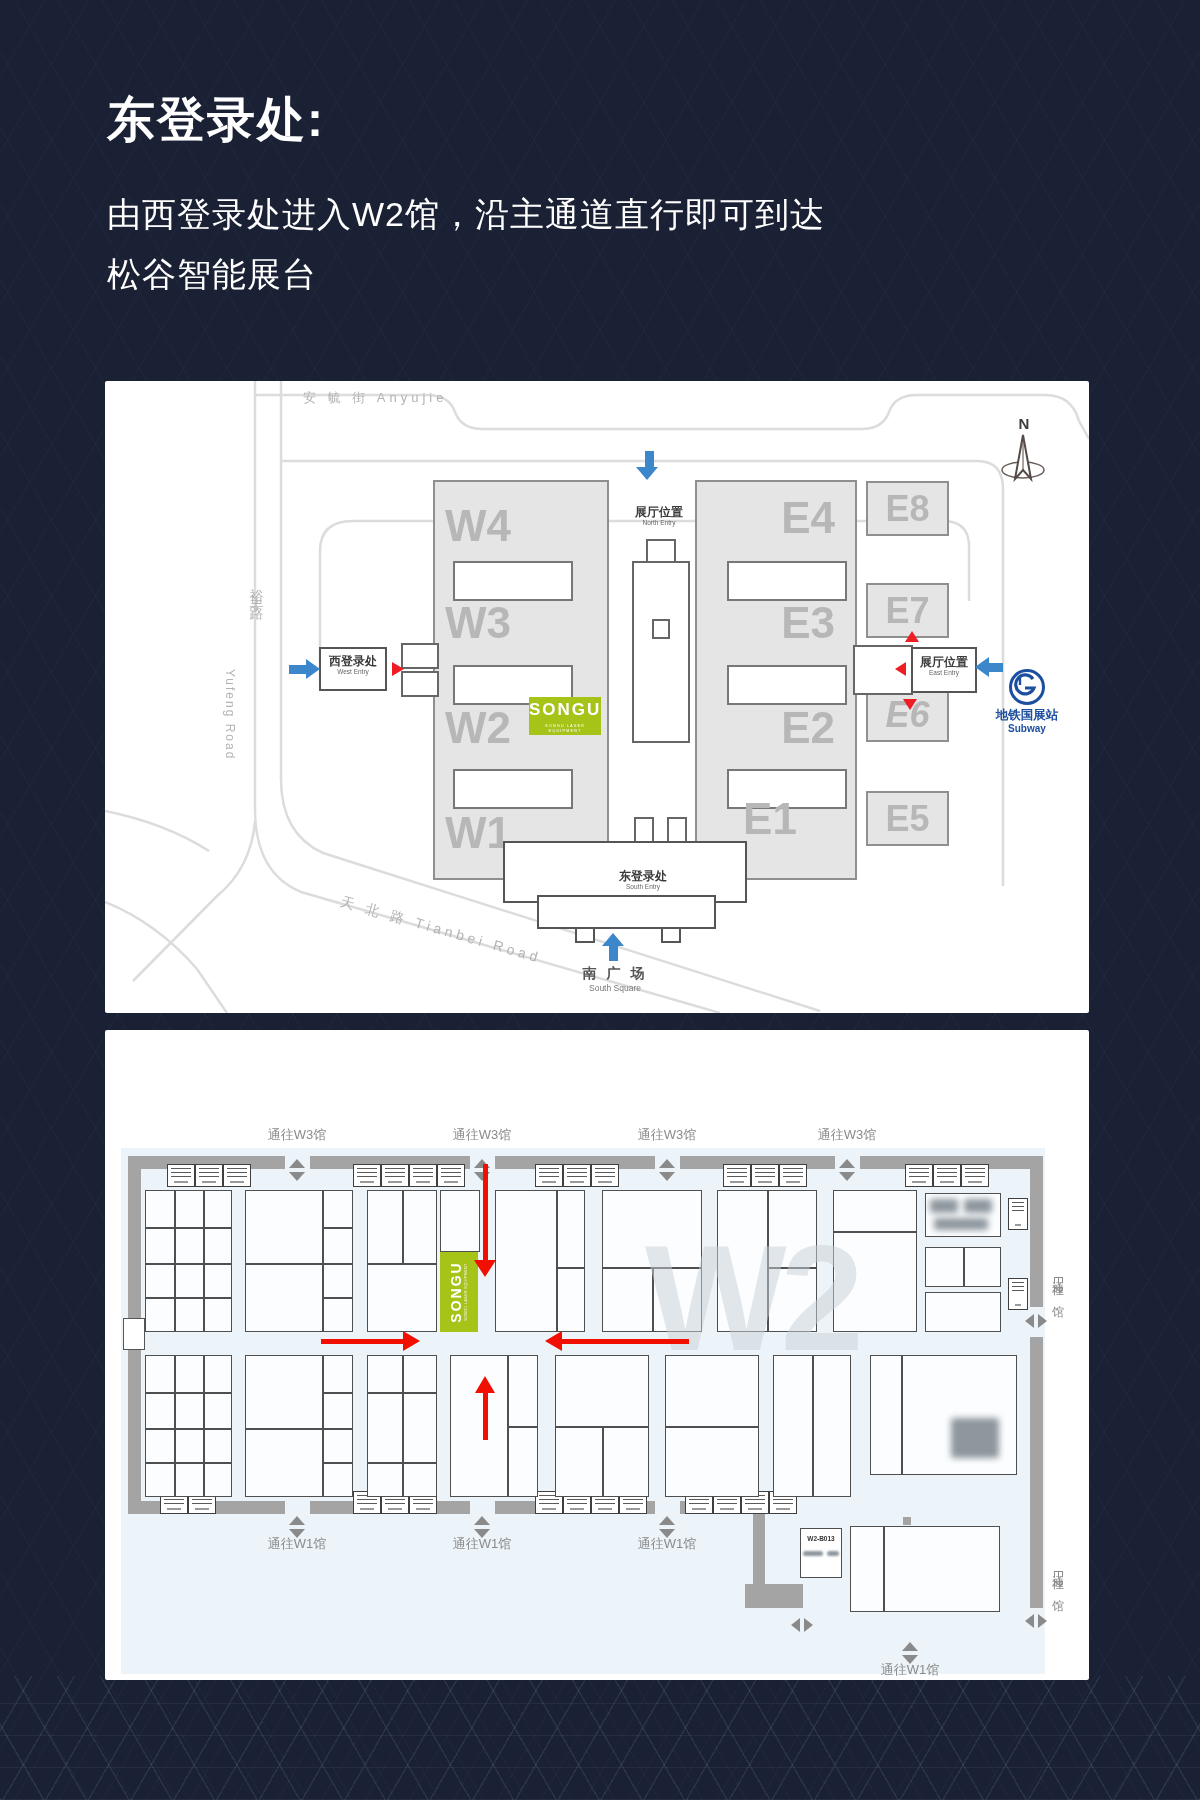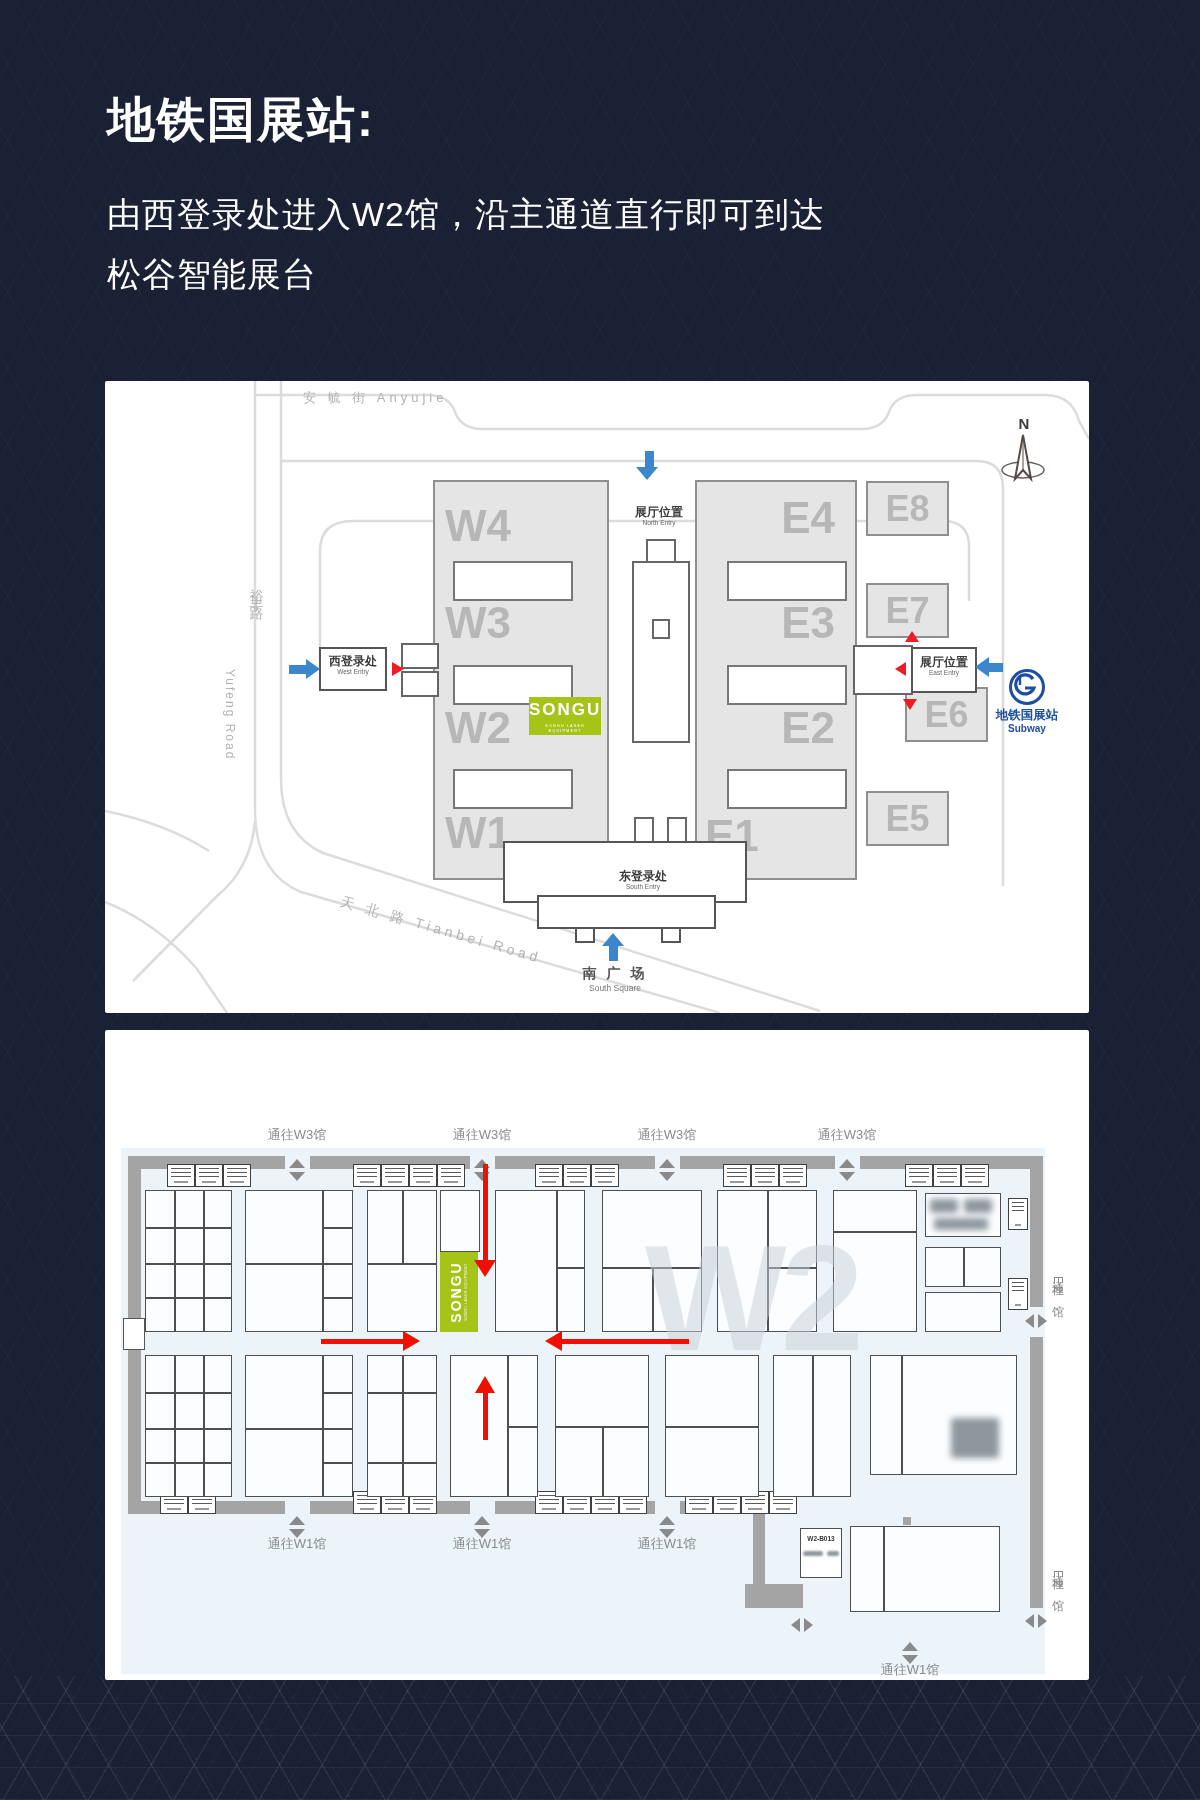--- a/index.html
+++ b/index.html
@@ -46,21 +46,21 @@
   .gateTxtV{font-size:12px;color:#8a8a8a;writing-mode:vertical-rl;letter-spacing:2px;}
   .wm{font-size:150px;font-weight:bold;color:#c9d1d9;opacity:.5;letter-spacing:-6px;line-height:160px;}
   .glogo{background:#a6c318;color:#fff;text-align:center;}
   .vtext{position:absolute;left:50%;top:50%;transform:translate(-50%,-50%) rotate(-90deg);white-space:nowrap;text-align:center;}
 </style>
 </head>
 <body>
 
 <div class="pattern abs"></div>
 
-<div class="abs title">地铁国展站:</div>
+<div class="abs title">东登录处:</div>
 <div class="abs para" style="top:192px;">由西登录处进入W2馆，沿主通道直行即可到达</div>
 <div class="abs para" style="top:252px;">松谷智能展台</div>
 
 <div class="abs panel" style="left:105px;top:381px;width:984px;height:632px;">
 
   <svg class="abs" style="left:0;top:0;" width="984" height="632" viewBox="0 0 984 632">
     <g fill="none" stroke="#dcdcdc" stroke-width="2.5">
       <path d="M150,0 V428 Q150,492 196,511 L615,632"></path>
       <path d="M176,0 V398 Q176,453 218,472 L715,630"></path>
       <path d="M150,440 Q146,487 112,515 L28,600"></path>
@@ -98,29 +98,29 @@
     <div style="font-size:4px;letter-spacing:1px;line-height:5px;">SONGU LASER EQUIPMENT</div>
   </div>
 
   <div class="abs block" style="left:590px;top:99px;width:158px;height:396px;"></div>
   <div class="abs slot" style="left:622px;top:180px;width:116px;height:36px;"></div>
   <div class="abs slot" style="left:622px;top:284px;width:116px;height:36px;"></div>
   <div class="abs slot" style="left:622px;top:388px;width:116px;height:36px;"></div>
   <div class="abs hletter" style="left:600px;top:112px;width:130px;text-align:right;">E4</div>
   <div class="abs hletter" style="left:600px;top:217px;width:130px;text-align:right;">E3</div>
   <div class="abs hletter" style="left:600px;top:322px;width:130px;text-align:right;">E2</div>
-  <div class="abs hletter" style="left:600px;top:430px;width:130px;text-align:left;">E1</div>
+  <div class="abs hletter" style="left:600px;top:413px;width:130px;text-align:center;">E1</div>
 
   <div class="abs block" style="left:761px;top:100px;width:79px;height:51px;">
       <div class="hletter-s">E8</div>
     </div>
   <div class="abs block" style="left:761px;top:202px;width:79px;height:51px;">
       <div class="hletter-s">E7</div>
     </div>
-  <div class="abs block" style="left:800px;top:306px;width:79px;height:51px;">
+  <div class="abs block" style="left:761px;top:306px;width:79px;height:51px;font-style:italic;">
       <div class="hletter-s">E6</div>
     </div>
   <div class="abs block" style="left:761px;top:410px;width:79px;height:51px;">
       <div class="hletter-s">E5</div>
     </div>
 
   <div class="abs wbox" style="left:541px;top:158px;width:26px;height:22px;border-color:#666;"></div>
   <div class="abs wbox" style="left:527px;top:180px;width:54px;height:178px;border-color:#666;"></div>
   <div class="abs wbox" style="left:547px;top:238px;width:14px;height:16px;border-color:#666;"></div>
   <div class="abs wbox" style="left:529px;top:436px;width:16px;height:26px;border-color:#666;"></div>

